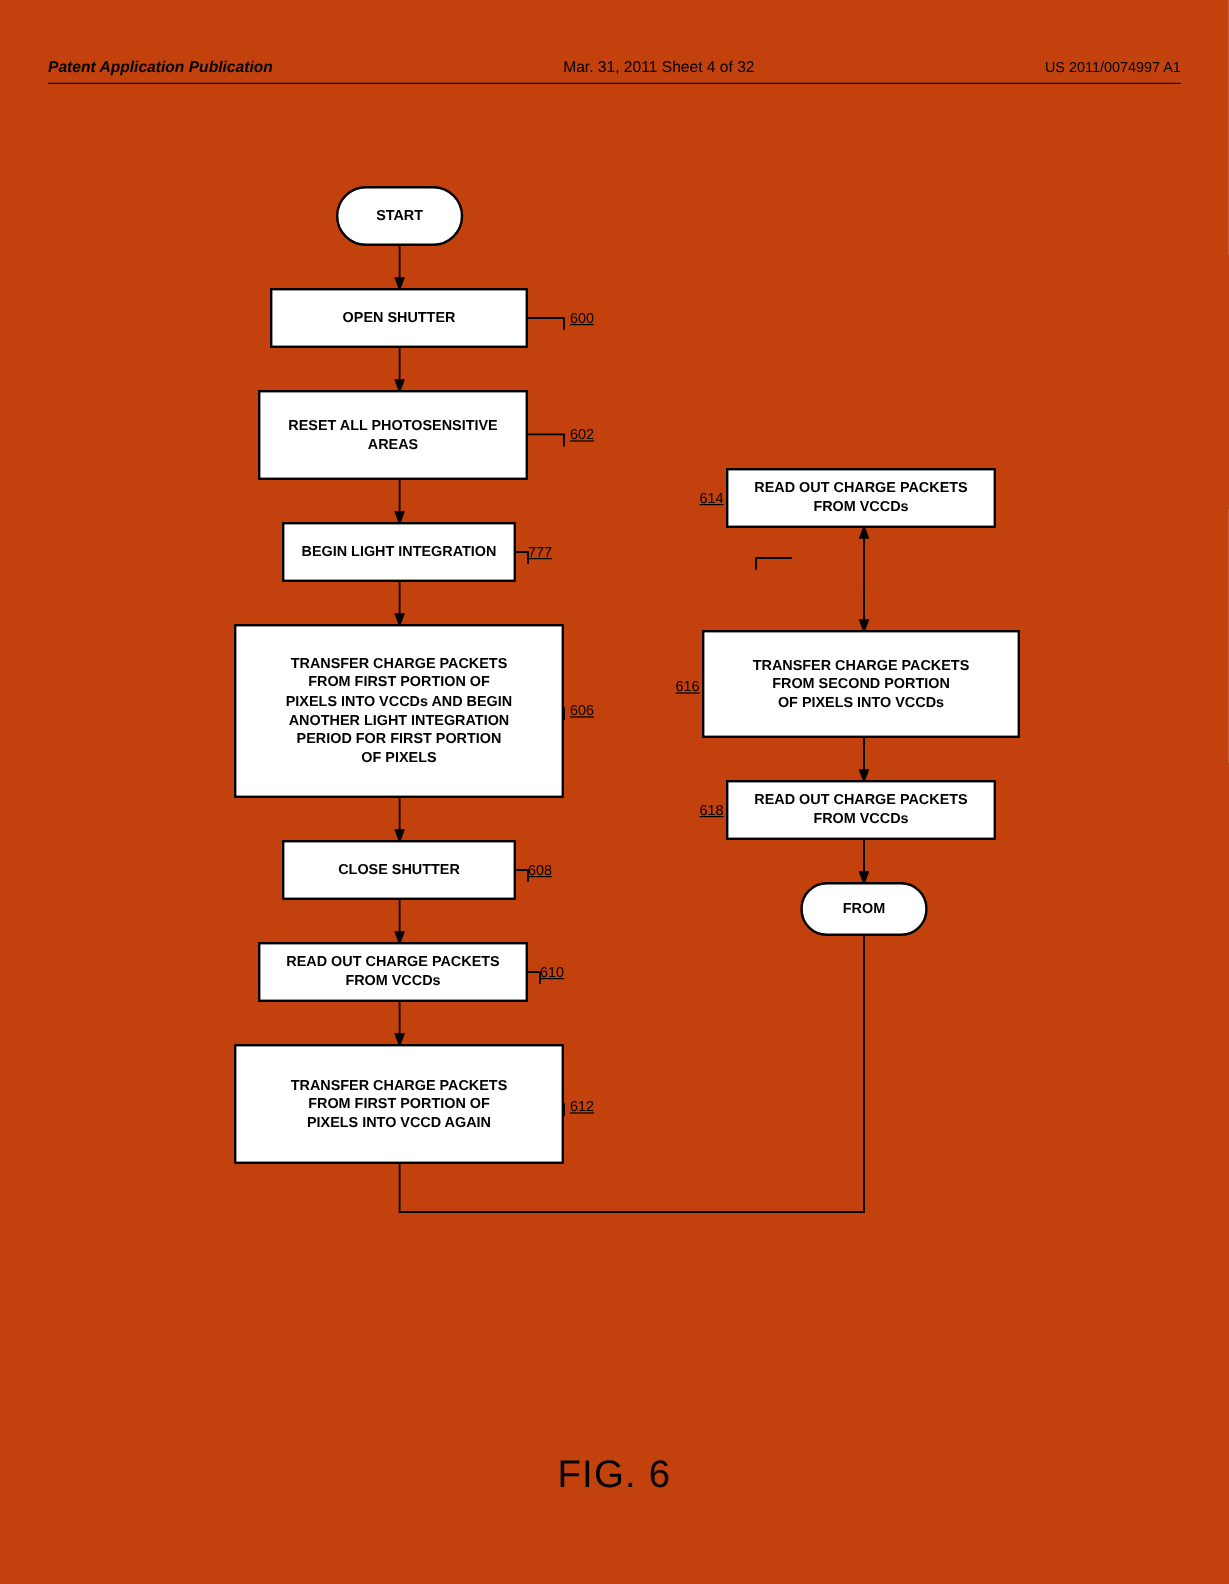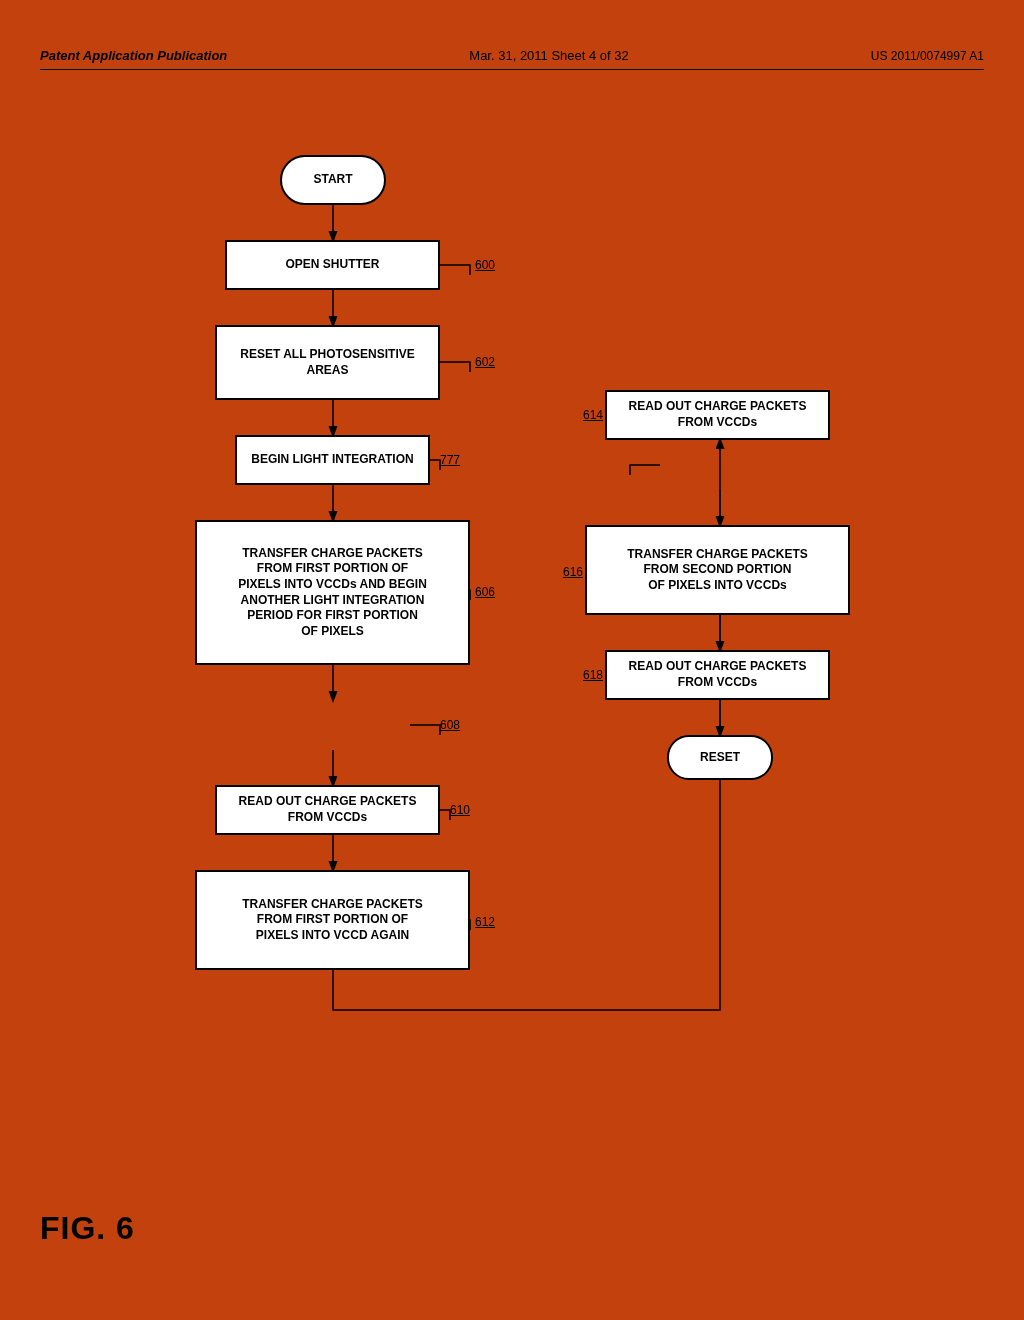--- a/index.html
+++ b/index.html
@@ -43,23 +43,23 @@
       font-size: 12px;
     }
 
     .diagram-area {
       position: relative;
       width: 100%;
       height: 1080px;
     }
 
     .fig-label {
-      text-align: left;
+      text-align: center;
       font-size: 32px;
-      font-weight: bold;
+      font-weight: normal;
       margin-top: 20px;
       letter-spacing: 1px;
     }
 
     
     .box {
       position: absolute;
       border: 2px solid #000;
       background: #fff;
       display: flex;
@@ -174,20 +174,23 @@
       <span>BEGIN LIGHT
 INTEGRATION</span>
     </div>
     <span class="label-tag" style="left:400px; top:343px;">777</span>
 
     <div class="box" style="left:155px; top:410px; width:275px; height:145px;">
       <span>TRANSFER CHARGE PACKETS<br>FROM FIRST PORTION OF<br>PIXELS INTO VCCDs AND BEGIN<br>ANOTHER LIGHT INTEGRATION<br>PERIOD FOR FIRST PORTION<br>OF PIXELS</span>
     </div>
     <span class="label-tag" style="left:435px; top:475px;">606</span>
 
+    <div class="box" style="left:195px; top:590px; width:195px; height:50px;">
+      <span>CLOSE SHUTTER</span>
+    </div>
     <span class="label-tag" style="left:400px; top:608px;">608</span>
 
     <div class="box" style="left:175px; top:675px; width:225px; height:50px;">
       <span>READ OUT CHARGE PACKETS<br>FROM VCCDs</span>
     </div>
     <span class="label-tag" style="left:410px; top:693px;">610</span>
 
     <div class="box" style="left:155px; top:760px; width:275px; height:100px;">
       <span>TRANSFER CHARGE PACKETS<br>FROM FIRST PORTION OF<br>PIXELS INTO VCCD AGAIN</span>
     </div>
@@ -202,19 +205,19 @@
       <span>TRANSFER CHARGE PACKETS<br>FROM SECOND PORTION<br>OF PIXELS INTO VCCDs</span>
     </div>
     <span class="label-tag" style="left:523px; top:455px;">616</span>
 
     <div class="box" style="left:565px; top:540px; width:225px; height:50px;">
       <span>READ OUT CHARGE PACKETS<br>FROM VCCDs</span>
     </div>
     <span class="label-tag" style="left:543px; top:558px;">618</span>
 
     <div class="box rounded" style="left:627px; top:625px; width:106px; height:45px; border-radius:22px;">
-      <span>RESET</span>
+      <span>FROM</span>
     </div>
 
   </div>
 
   <div class="fig-label">FIG. 6</div>
 </div>
 
 </body></html>

